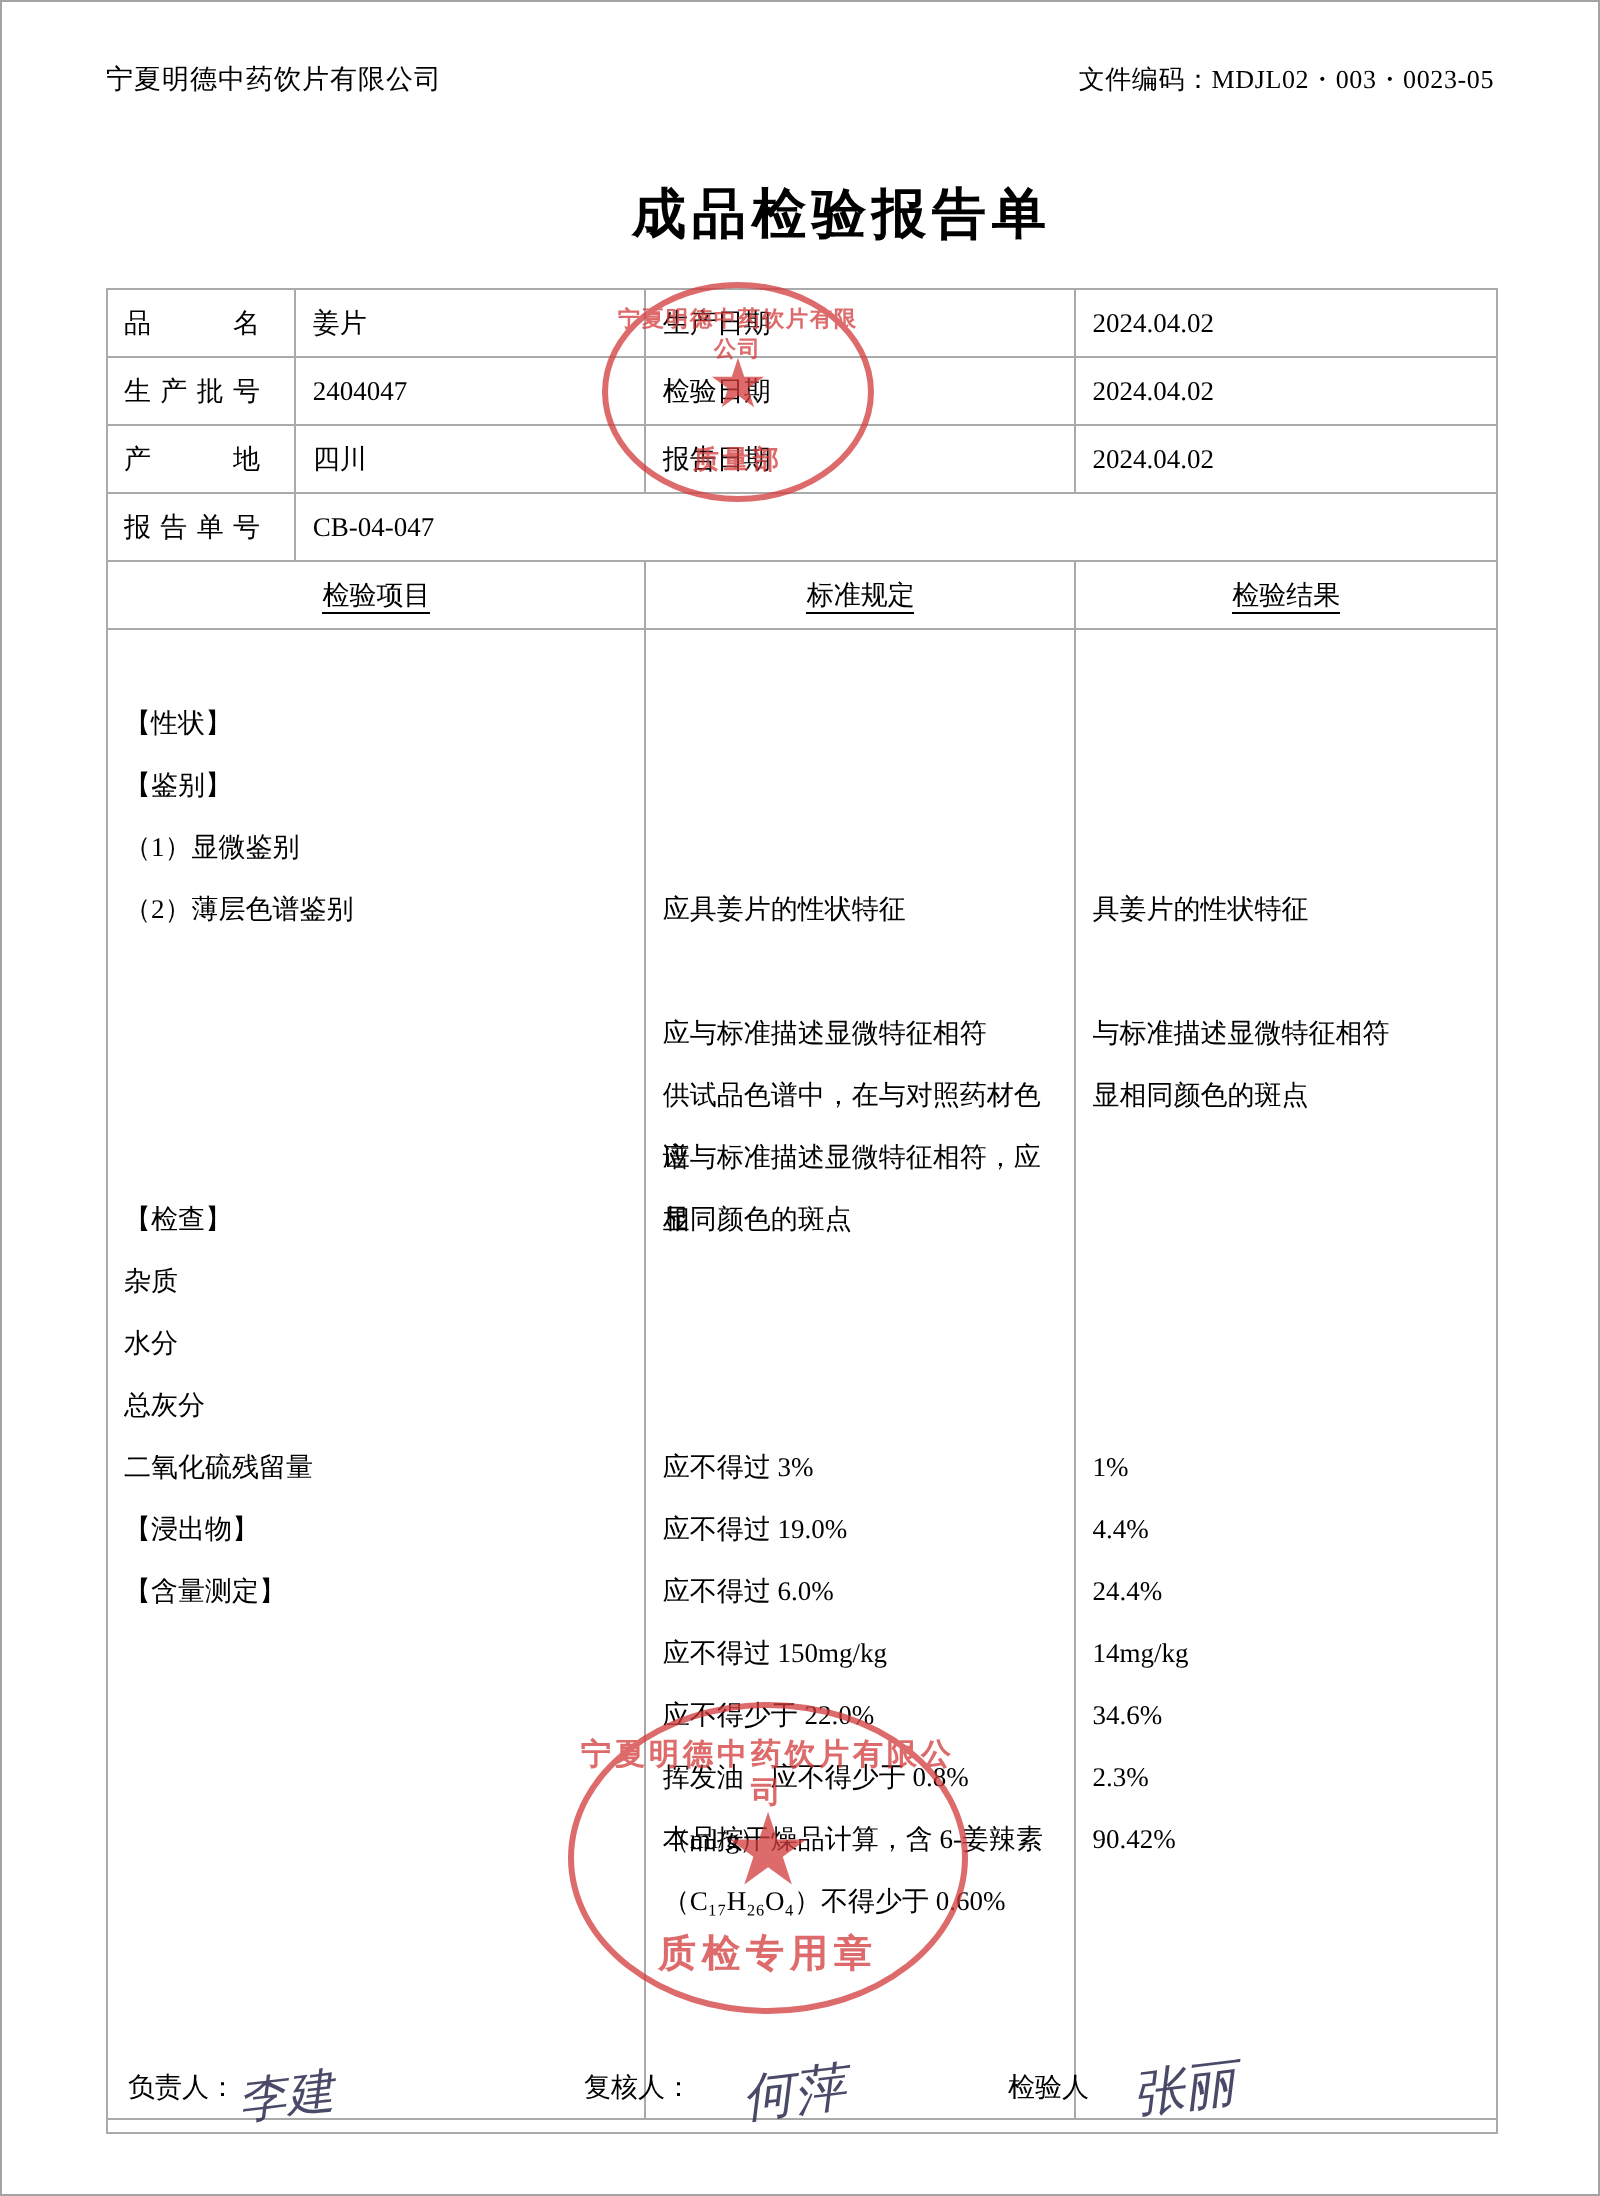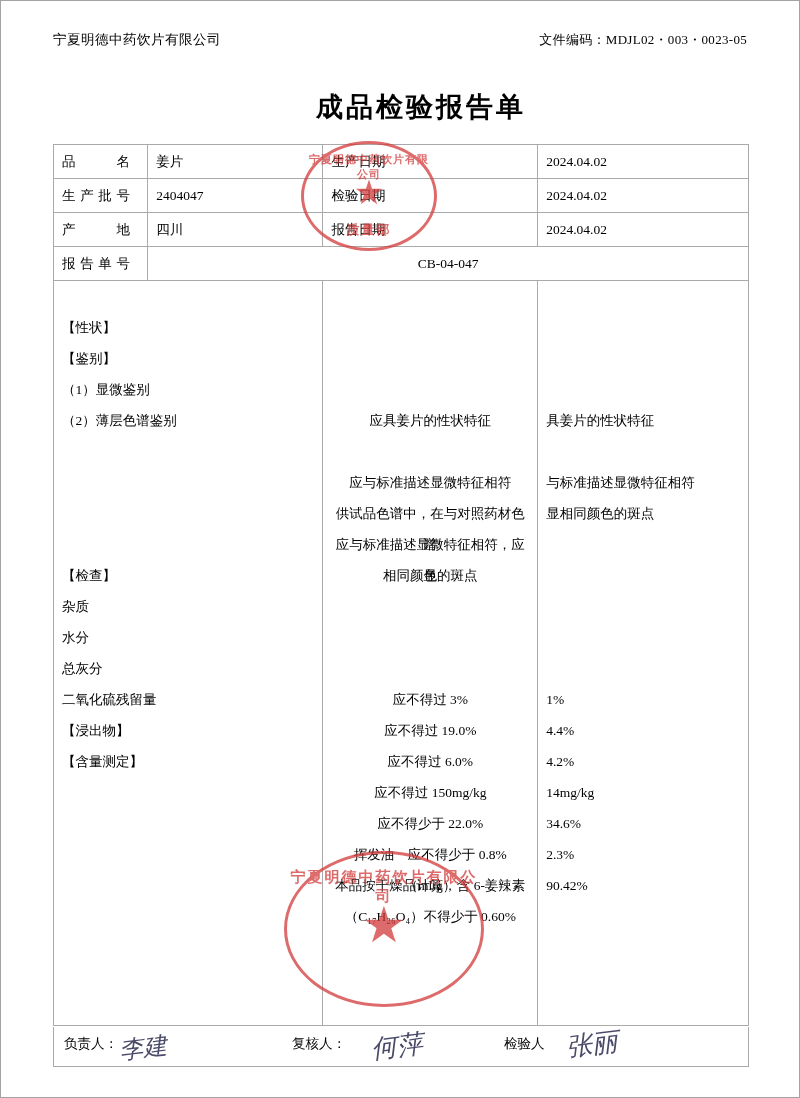--- a/index.html
+++ b/index.html
@@ -80,38 +80,37 @@
     width: 190px;
   }
   .date-lbl {
     width: 92px;
     white-space: nowrap;
   }
   .date-val {
     width: 228px;
   }
   .reportno-val {
-    text-align: center;
   }
   .col-head {
     text-align: center;
     height: 36px;
   }
   .col-head span {
     border-bottom: 1px solid #000;
     padding-bottom: 1px;
   }
   .body-cell {
     vertical-align: top;
     padding-top: 6px;
     line-height: 31px;
     height: auto;
   }
   .body-cell.item { width: 222px; margin-top: 20px; }
-  .body-cell.std { width: 232px; text-align: center; }
+  .body-cell.std { width: 232px; }
   .body-cell.res { width: 232px; }
   .spacer-line { display: block; height: 31px; }
   .conclusion td {
     height: 30px;
     font-size: 13.5px;
   }
   .sign-row {
     position: absolute;
     left: 52px;
     width: 696px;
@@ -228,20 +227,25 @@
       <td class="lbl"><span class="lbl-spread">产　　地</span></td>
       <td>四川</td>
       <td>报告日期</td>
       <td>2024.04.02</td>
     </tr>
     <tr>
       <td class="lbl"><span class="lbl-spread">报告单号</span></td>
       <td colspan="3" class="reportno-val">CB-04-047</td>
     </tr>
     <tr>
+      <td colspan="2" class="col-head"><span>检验项目</span></td>
+      <td class="col-head"><span>标准规定</span></td>
+      <td class="col-head"><span>检验结果</span></td>
+    </tr>
+    <tr>
       <td colspan="2" class="body-cell item">
         <span class="spacer-line"></span>
         <span class="spacer-line">【性状】</span>
         <span class="spacer-line">【鉴别】</span>
         <span class="spacer-line">（1）显微鉴别</span>
         <span class="spacer-line">（2）薄层色谱鉴别</span>
         <span class="spacer-line"></span>
         <span class="spacer-line"></span>
         <span class="spacer-line"></span>
         <span class="spacer-line"></span>
@@ -287,21 +291,21 @@
         <span class="spacer-line"></span>
         <span class="spacer-line">与标准描述显微特征相符</span>
         <span class="spacer-line">显相同颜色的斑点</span>
         <span class="spacer-line"></span>
         <span class="spacer-line"></span>
         <span class="spacer-line"></span>
         <span class="spacer-line"></span>
         <span class="spacer-line"></span>
         <span class="spacer-line">1%</span>
         <span class="spacer-line">4.4%</span>
-        <span class="spacer-line">4.2%</span>
+        <span class="spacer-line">24.4%</span>
         <span class="spacer-line">14mg/kg</span>
         <span class="spacer-line">34.6%</span>
         <span class="spacer-line">2.3%</span>
         <span class="spacer-line">90.42%</span>
         <span class="spacer-line"></span>
       </td>
     </tr>
   </tbody>
     </table>
 
@@ -317,15 +321,16 @@
 
   <div class="stamp stamp-small">
     <div class="arc-text">宁夏明德中药饮片有限公司</div>
     <div class="star">★</div>
     <div class="bottom-text">质量部</div>
   </div>
 
   <div class="stamp stamp-big">
     <div class="arc-text">宁夏明德中药饮片有限公司</div>
     <div class="star">★</div>
+    <div class="bottom-text">质检专用章</div>
   </div>
 
 </div>
 
 </body></html>

